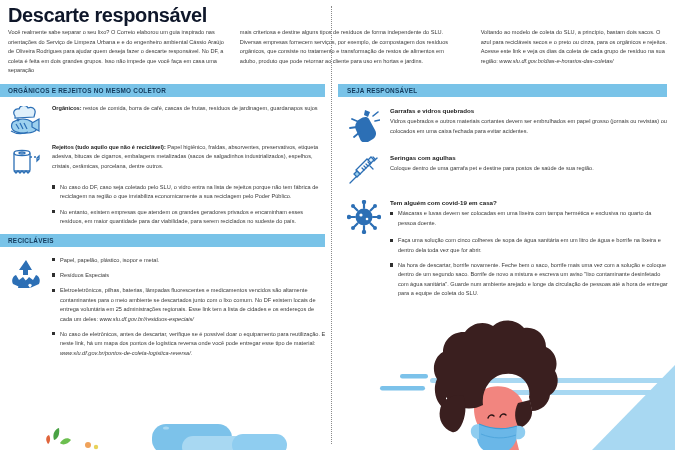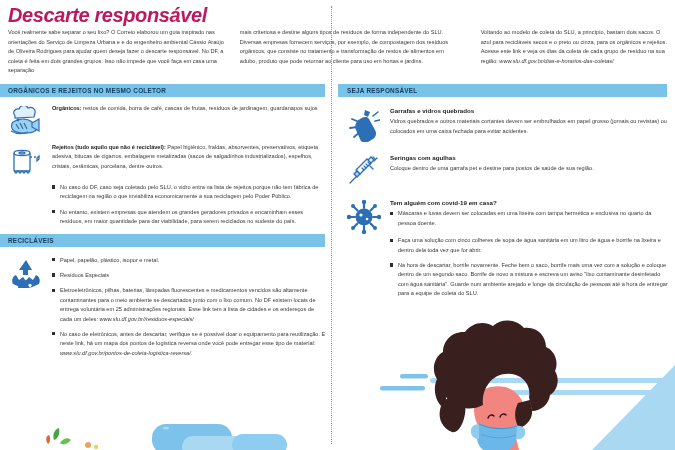--- a/index.html
+++ b/index.html
@@ -6,22 +6,22 @@
   body{
     width:675px;height:450px;overflow:hidden;background:#ffffff;
     font-family:"Liberation Sans", sans-serif;
     color:#231f20;position:relative;
   }
   .page{position:relative;width:675px;height:450px;overflow:hidden;}
 
   
   .title{
     position:absolute;left:8px;top:4px;
-    font-size:20px;font-weight:bold;font-style:italic;
-    letter-spacing:-0.4px;color:#be185d;
+    font-size:20px;font-weight:bold;
+    letter-spacing:-0.4px;color:#0f172a;
   }
 
   
   .intro{position:absolute;top:28px;left:8px;width:660px;display:flex;gap:10px;}
   .intro-col{font-size:5.6px;line-height:1.72;color:#3a3a3a;}
   .c1{width:225px;}
   .c2{width:222px;}
   .c3{width:190px;padding-left:12px;}
   .intro-col .link{font-style:italic;}
 

